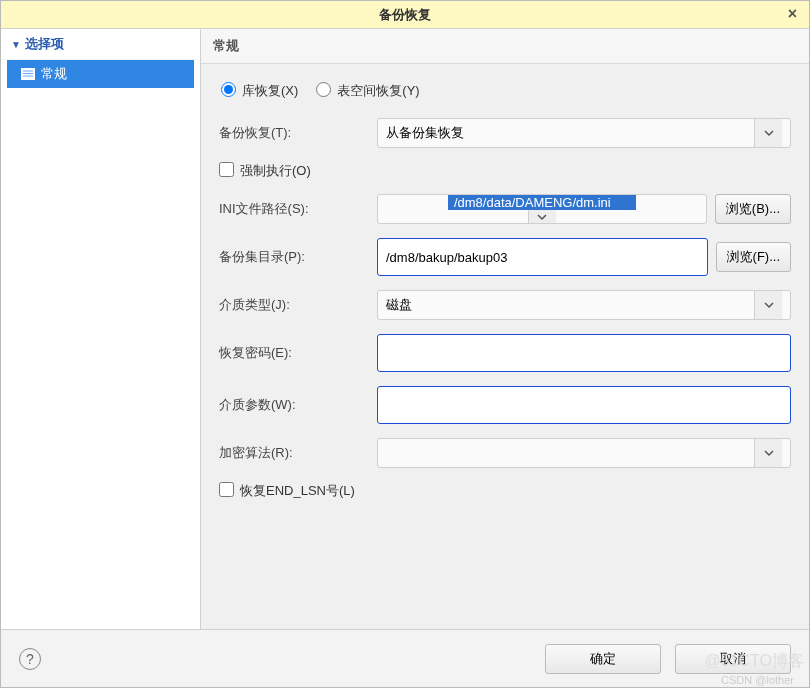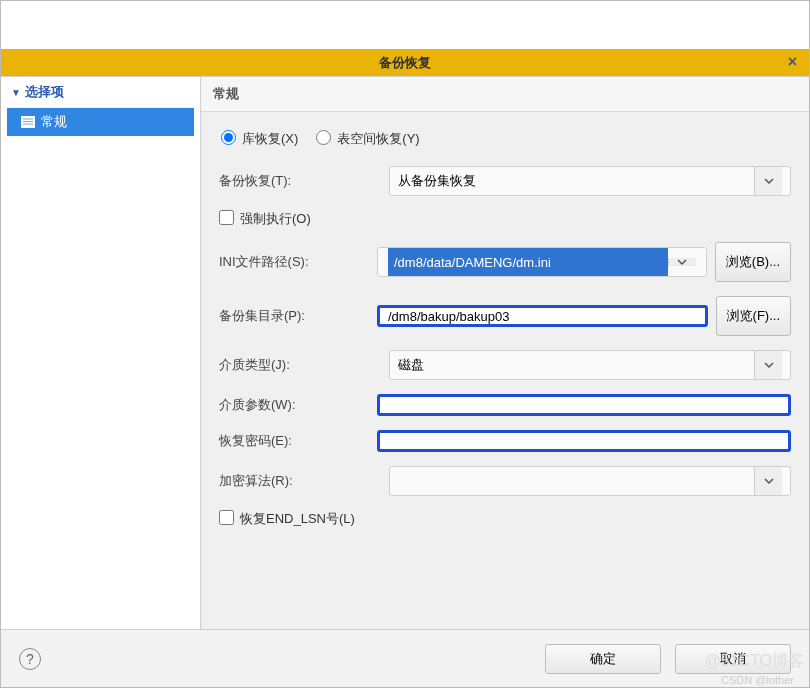--- a/index.html
+++ b/index.html
@@ -1,44 +1,44 @@
 <!DOCTYPE html>
 <html><head>
   <meta charset="utf-8">
   <style>
     * { box-sizing: border-box; margin: 0; padding: 0; }
     body { font-family: "Microsoft YaHei", Arial, sans-serif; font-size: 13px; color: #333; background: #fff; width: 810px; height: 688px; overflow: hidden; position: relative; }
     .dialog { width: 810px; height: 688px; border: 1px solid #bbb; display: flex; flex-direction: column; }
-    .titlebar { height: 28px; background: #eab308; border-bottom: 1px solid #d0d0d0; display: flex; align-items: center; justify-content: center; position: relative; font-weight: bold; margin-top: 48px; }
+    .titlebar { height: 28px; background: #fef9c3; border-bottom: 1px solid #d0d0d0; display: flex; align-items: center; justify-content: center; position: relative; font-weight: bold; }
     .titlebar .close { position: absolute; right: 8px; top: 4px; font-size: 16px; cursor: pointer; color: #555; padding: 0 4px; }
     .body { flex: 1; display: flex; min-height: 0; }
     .sidebar { width: 200px; border-right: 1px solid #d0d0d0; background: #fff; display: flex; flex-direction: column; }
     .sidebar-header { padding: 6px 10px; color: #2a5db0; font-weight: bold; border-bottom: 1px solid #f5f5f5; display: flex; align-items: center; gap: 4px;}
     .sidebar-header .tri { color: #2a5db0; font-size: 10px; }
     .sidebar-item { padding: 5px 10px 5px 14px; display: flex; align-items: center; gap: 6px; cursor: pointer; margin: 0 6px; }
     .sidebar-item.selected { background: #2f86e3; color: #fff; }
     .sidebar-item .pageicon { width: 14px; height: 12px; display: inline-block; }
     .content { flex: 1; background: #f0f0f0; display: flex; flex-direction: column; }
     .content-header { padding: 8px 12px; font-weight: bold; border-bottom: 1px solid #d9d9d9; background: #f6f6f6; color:#555;}
     .form { padding: 18px 18px 10px 18px; flex: 1; }
     .row { display: flex; align-items: center; margin-bottom: 14px; gap: 8px; }
     .radio-row { margin-bottom: 18px; padding-left: 2px;}
     .label-col { width: 150px; color: #444; }
-    .full-select { flex: 1; margin-left: 12px; }
+    .full-select { flex: 1; }
     select.native, .combo { height: 30px; width: 100%; background: #fafafa; border: 1px solid #cfcfcf; border-radius: 3px; padding: 0 8px; font-size: 13px; appearance: none; position:relative;}
     .combo { display:flex; align-items:center; }
     .combo .combo-text{ flex:1; border:none; background:transparent; height:100%; outline:none; font-size:13px;}
     .combo .combo-btn{ width:28px; height:100%; display:flex; align-items:center; justify-content:center; border-left:1px solid #cfcfcf; background:#eee; cursor:pointer;}
     .combo .combo-btn svg{ width:10px; height:10px;}
-    input.textfield { flex:1; height: 22px; border: 3px solid #1d4ed8; border-radius: 3px; padding: 0 8px; font-size: 13px; background:#fff;}
-    .browse-btn { height:40px; padding: 0 10px; border:1px solid #bbb; background: linear-gradient(#fafafa,#e8e8e8); border-radius:3px; cursor:pointer; font-size:13px;}
+    input.textfield { flex:1; height: 38px; border: 1px solid #1d4ed8; border-radius: 3px; padding: 0 8px; font-size: 13px; background:#fff;}
+    .browse-btn { height:30px; padding: 0 10px; border:1px solid #bbb; background: linear-gradient(#fafafa,#e8e8e8); border-radius:3px; cursor:pointer; font-size:13px;}
     .checkbox-wrap { display:flex; align-items:flex-start; gap:6px; }
     input[type=radio], input[type=checkbox]{ width:15px; height:15px; cursor:pointer;}
     .ini-combo input.combo-text { background:#2f74d0; color:#fff; padding:0 6px; }
-    .ini-combo { padding:10px; overflow:hidden;}
+    .ini-combo { padding:0; overflow:hidden;flex-direction:column;}
     .ini-combo .combo-text{ height:28px; margin:0; padding-left:6px;}
     .footer { height: 58px; border-top: 1px solid #d0d0d0; display:flex; align-items:center; justify-content:space-between; padding: 0 18px; background:#f3f3f3;}
     .help { width:22px; height:22px; border:1.5px solid #888; border-radius:50%; display:flex; align-items:center; justify-content:center; color:#666; cursor:pointer; font-size:14px;}
     .actions { display:flex; gap:14px;}
     .actions button { width:116px; height:30px; border:1px solid #bbb; background: linear-gradient(#fafafa,#e8e8e8); border-radius:3px; cursor:pointer; font-size:13px;}
     .watermark{ position:absolute; right:16px; bottom:2px; font-size:11px; color:#ccc; pointer-events:none;}
     .watermark2{ position:absolute; right:6px; bottom:16px; font-size:16px; color:#ddd; pointer-events:none;}
   </style>
 </head>
 <body>
@@ -128,27 +128,27 @@
             <input class="combo-text" readonly="" value="磁盘" style="">
             <div class="combo-btn">
               <svg viewBox="0 0 10 10">
                   <path d="M1 3 L5 7 L9 3" fill="none" stroke="#555" stroke-width="1.5"></path>
                 </svg>
             </div>
           </div>
         </div>
 
         <div class="row">
-          <div class="label-col">介质参数(W):</div>
-          <input class="textfield" value="" style="">
+          <div class="label-col">恢复密码(E):</div>
+          <input type="password" class="textfield" value="" style="">
         </div>
 
         <div class="row">
-          <div class="label-col">恢复密码(E):</div>
-          <input type="password" class="textfield" value="" style="">
+          <div class="label-col">介质参数(W):</div>
+          <input class="textfield" value="" style="">
         </div>
 
         <div class="row">
           <div class="label-col">加密算法(R):</div>
           <div class="combo full-select">
             <input class="combo-text" value="" style="">
             <div class="combo-btn">
               <svg viewBox="0 0 10 10">
                   <path d="M1 3 L5 7 L9 3" fill="none" stroke="#555" stroke-width="1.5"></path>
                 </svg>

